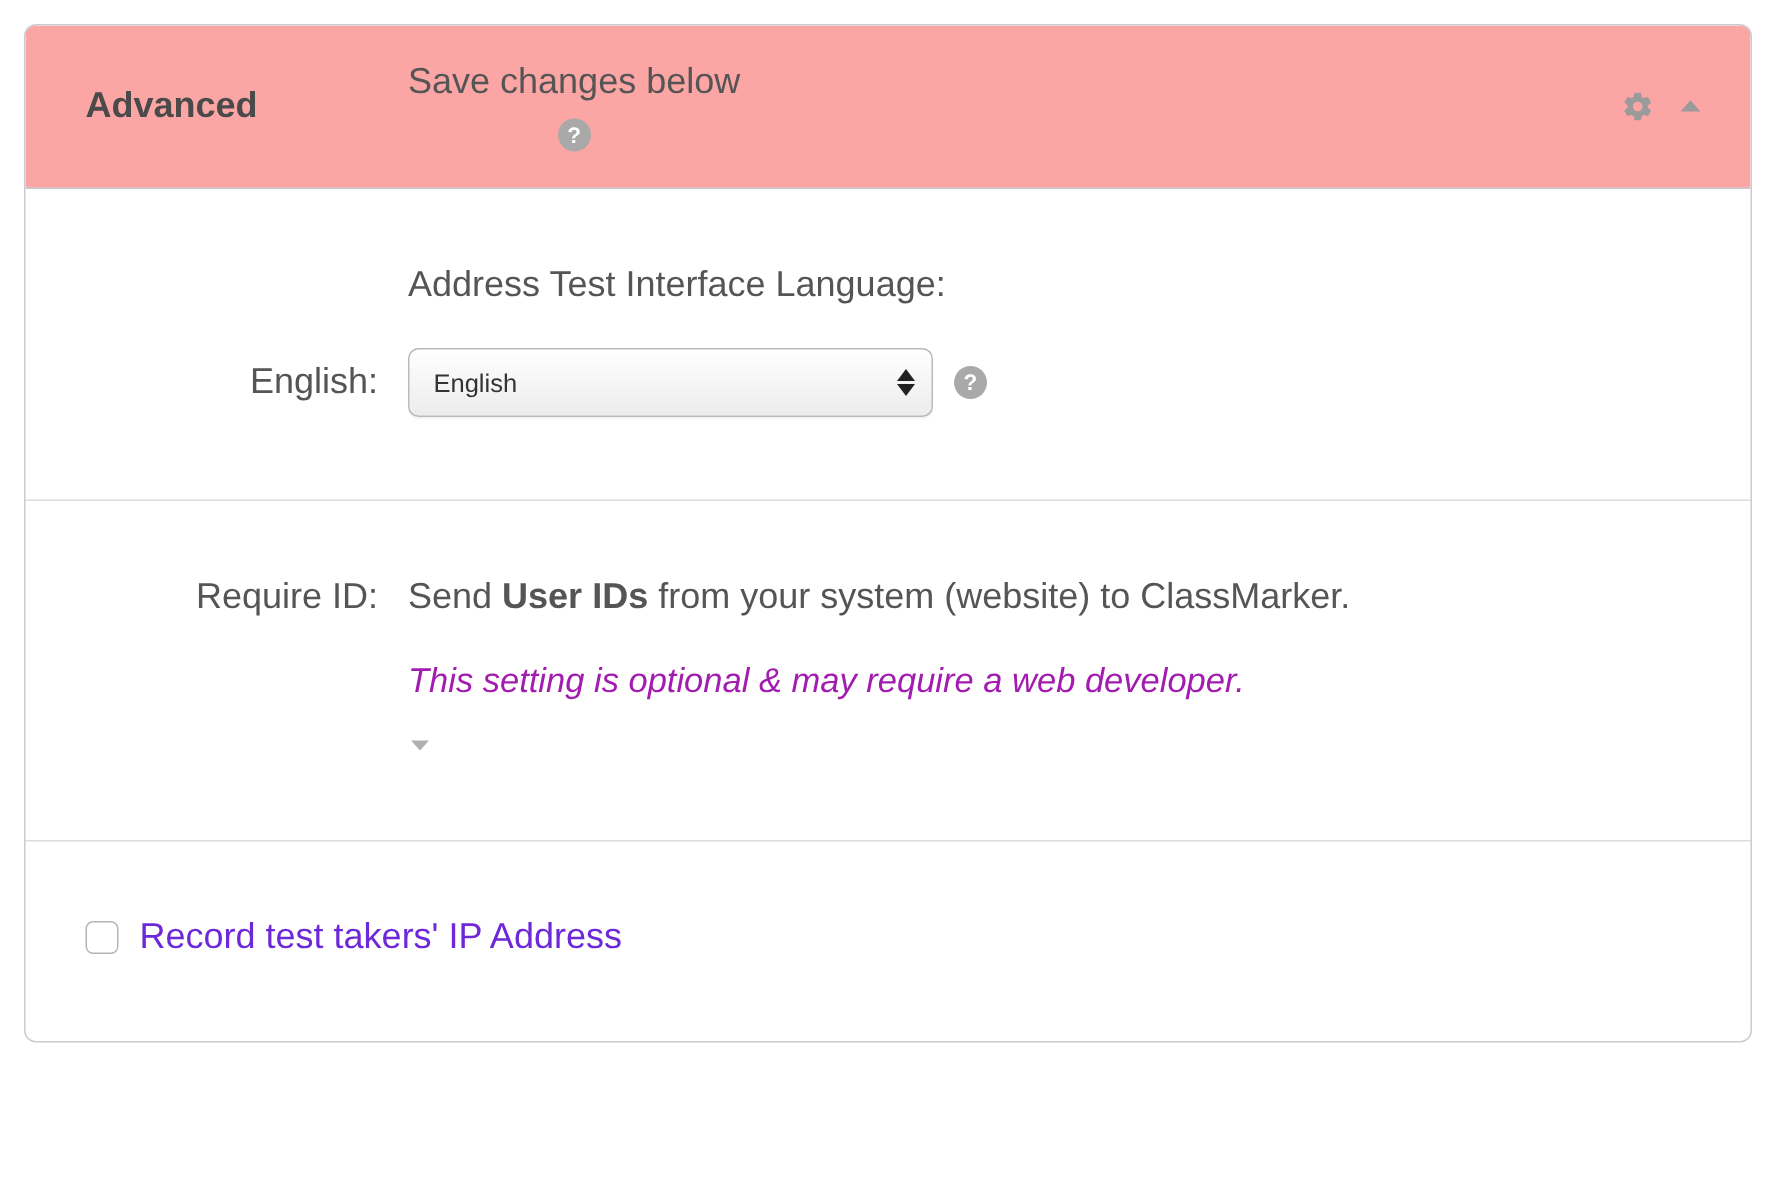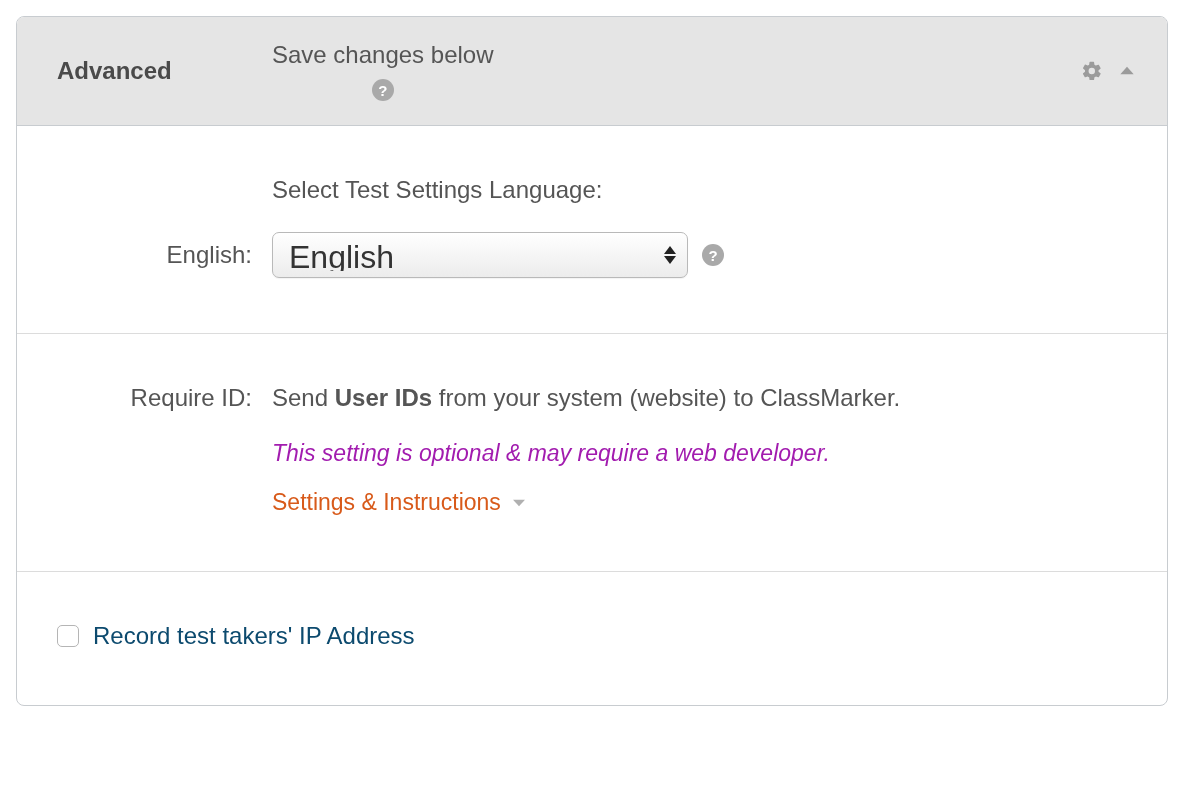--- a/index.html
+++ b/index.html
@@ -10,21 +10,21 @@
       color: #555;
     }
     .panel {
       width: 1152px;
       border: 1px solid #c8ccd0;
       border-radius: 8px;
       overflow: hidden;
       background: #fff;
     }
     .panel-header {
-      background: #e5e5e5;
+      background: #fca5a5;
       border-bottom: 1px solid #c8ccd0;
       padding: 24px 30px 24px 40px;
       display: flex;
       align-items: center;
     }
     .panel-title {
       font-size: 24px;
       font-weight: 700;
       color: #4a4a4a;
       width: 215px;
@@ -112,24 +112,24 @@
     .link-expand .chev svg { width:16px; height:16px; fill:#b0b0b0; display:block;}
 
     .select-wrap {
       position: relative;
       display: inline-block;
     }
     select.native {
       -webkit-appearance: none;
       -moz-appearance: none;
       appearance: none;
-      font-size: 32px;
+      font-size: 17px;
       color: #333;
       padding: 6px 31px 6px 16px;
-      width: 416px;
+      width: 350px;
       height: 46px;
       border: 1px solid #b9b9b9;
       border-radius: 7px;
       background: linear-gradient(#ffffff, #ececec);
       box-shadow: inset 0 1px 0 #fff, 0 1px 1px rgba(0,0,0,0.05);
       cursor: pointer;
     }
     .select-arrows {
       position: absolute;
       right: 12px;
@@ -145,21 +145,21 @@
     .checkbox {
       width: 22px;
       height: 22px;
       border: 1.5px solid #b5b5b5;
       border-radius: 5px;
       background: #fff;
       display: inline-block;
       cursor: pointer;
       flex-shrink:0;
     }
-    .checkbox-label { font-size: 24px; color: #0c4a6e; }
+    .checkbox-label { font-size: 24px; color: #6d28d9; }
   </style>
 </head>
 <body>
 
 <div class="panel">
 
   <div class="panel-header">
     <div class="panel-title">Advanced</div>
     <div class="panel-subtitle">
       <span>Save changes below</span>
@@ -176,21 +176,21 @@
             <path d="M12 7l-8 9h16z"></path>
           </svg>
       </span>
     </div>
   </div>
 
   <div class="section">
     <div class="row">
       <div class="field-label empty"></div>
       <div class="field-body">
-        <span class="field-text">Select Test Settings Language:</span>
+        <span class="field-text">Address Test Interface Language:</span>
       </div>
     </div>
     <div class="row">
       <div class="field-label">English:</div>
       <div class="field-body">
         <span class="select-wrap">
           <select class="native">
             <option>English</option>
           </select>
           <span class="select-arrows">
@@ -219,21 +219,20 @@
     <div class="row">
       <div class="field-label empty"></div>
       <div class="field-body">
         <span class="note">This setting is optional &amp; may require a web developer.</span>
       </div>
     </div>
     <div class="row tight">
       <div class="field-label empty"></div>
       <div class="field-body">
         <span class="link-expand">
-          <span>Settings &amp; Instructions</span>
           <span class="chev">
             <svg viewBox="0 0 24 24">
                 <path d="M12 17 L3 7 L21 7 Z"></path>
               </svg>
           </span>
         </span>
       </div>
     </div>
   </div>
 

